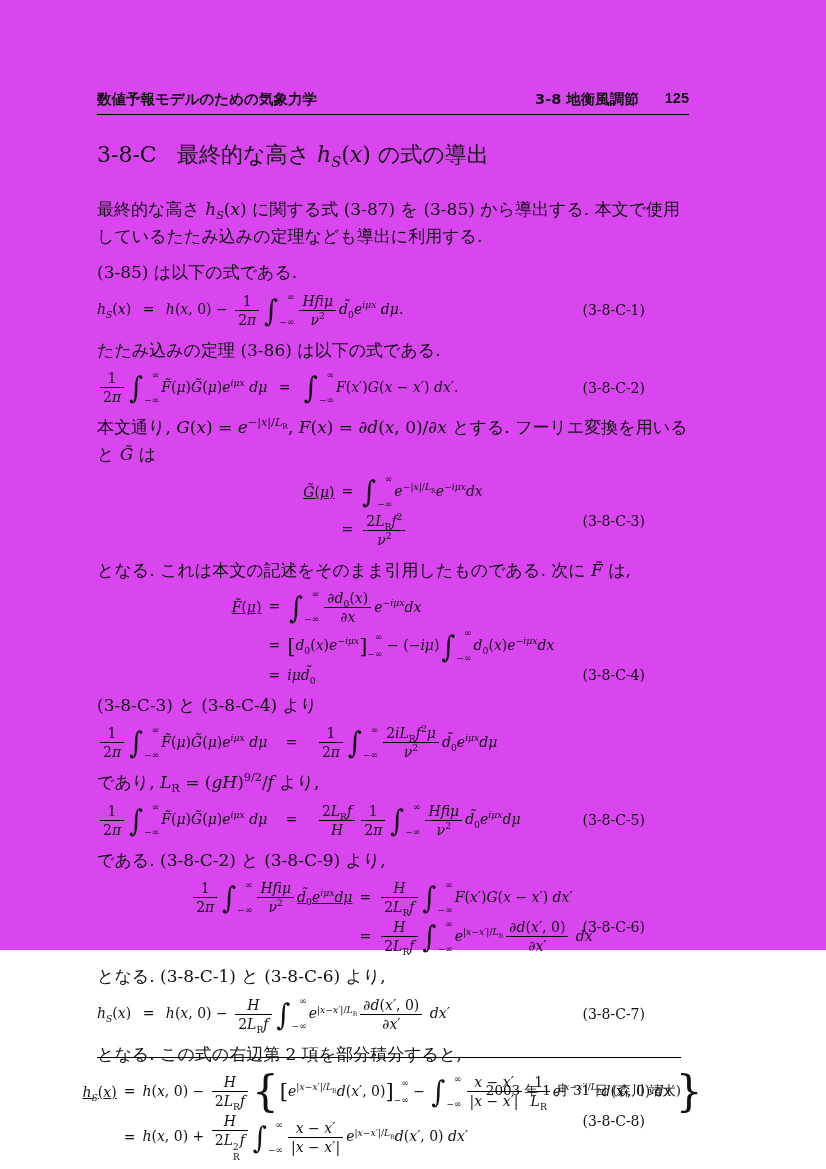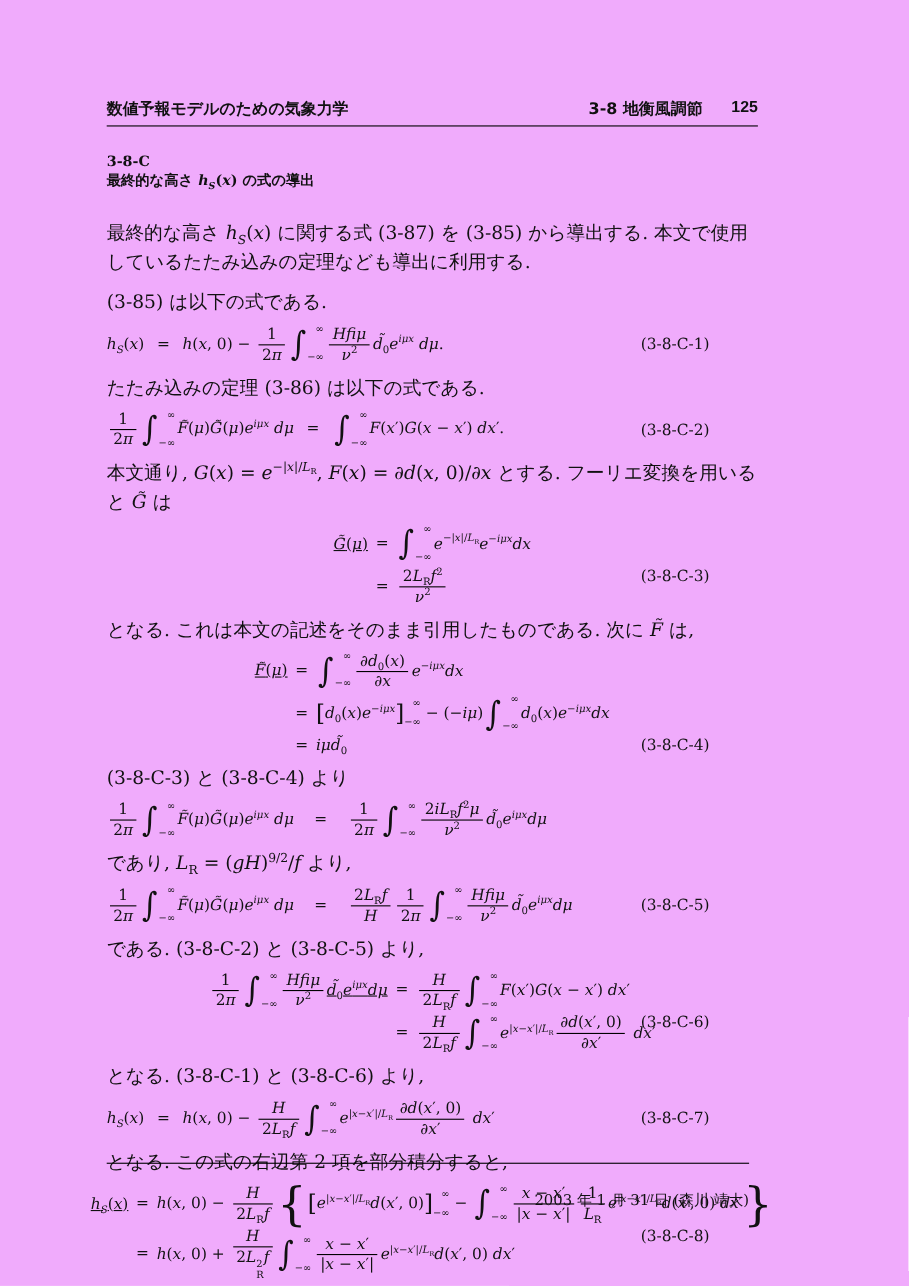--- a/index.html
+++ b/index.html
@@ -1,35 +1,35 @@
 <!DOCTYPE html>
 <html><head>
 <meta charset="utf-8">
 <style>
   * { box-sizing: border-box; margin: 0; padding: 0; }
   html, body { background: #ffffff; }
   body { width: 826px; height: 1169px; overflow: hidden; }
   .page {
-    position: relative; width: 826px; height: 1169px; background: #f0abfc;
+    position: relative; width: 826px; height: 950px; background: #d946ef;
     font-family: "DejaVu Serif", "Liberation Serif", serif; color: #111;
   }
   .content { position: absolute; left: 97px; top: 0; width: 592px; }
 
   
   .hdr {
     display: flex; justify-content: space-between; align-items: baseline;
     padding-top: 90px; padding-bottom: 5px; border-bottom: 1.5px solid #000;
     font-weight: 700; font-size: 14.5px;
     font-family: "DejaVu Sans", "Liberation Sans", sans-serif;
   }
   .hdr-right { display: flex; gap: 26px; }
   .hdr-right .pgnum { font-family: Liberation Sans, sans-serif; }
 
   
-  .secthead { margin-top: 25px; display: flex; align-items: baseline; font-size: 13px; font-weight: 700; flex-direction: column; }
+  .secthead { margin-top: 25px; display: flex; align-items: baseline; font-size: 22px; font-weight: 400; }
   .secnum { width: 80px; font-family: "DejaVu Serif", serif; }
   .sectitle { font-family: "DejaVu Sans", "Liberation Sans", sans-serif; }
   .sectitle .mt { font-family: "DejaVu Serif", serif; }
 
   
   .para { margin-top: 9px; font-size: 17px; line-height: 1.6; }
   .pfirst { margin-top: 26px; }
 
   
   .eqwrap { position: relative; margin: 6px 0; font-size: 14px; }
@@ -167,21 +167,21 @@
               <span class="ul">∞</span>
               <span class="ll">−∞</span>
             </span>
           </span><i>F̃</i>(<i>μ</i>)<i>G̃</i>(<i>μ</i>)<i>e</i><sup><i>iμx</i></sup> <i>dμ</i> <span class="rel wide">=</span> <span class="fr"><span class="nu">2<i>L</i><sub>R</sub><i>f</i></span><span class="de"><i>H</i></span></span><span class="fr"><span class="nu">1</span><span class="de">2<i>π</i></span></span><span class="igr">
             <span class="isym">∫</span>
             <span class="ilim">
               <span class="ul">∞</span>
               <span class="ll">−∞</span>
             </span>
           </span><span class="fr"><span class="nu"><i>Hfiμ</i></span><span class="de"><i>ν</i><sup>2</sup></span></span><i>d̃</i><sub>0</sub><i>e</i><sup><i>iμx</i></sup><i>dμ</i><span class="eqno c">(3-8-C-5)</span></span></div>
-    <div class="para">である. (3-8-C-2) と (3-8-C-5) より,</div>
+    <div class="para">である. (3-8-C-2) と (3-8-C-9) より,</div>
     <div class="eqwrap">
         <span class="eqgrid">
           <span class="gl"><span class="fr"><span class="nu">1</span><span class="de">2<i>π</i></span></span><span class="igr">
               <span class="isym">∫</span>
               <span class="ilim">
                 <span class="ul">∞</span>
                 <span class="ll">−∞</span>
               </span>
             </span><span class="fr"><span class="nu"><i>Hfiμ</i></span><span class="de"><i>ν</i><sup>2</sup></span></span><i>d̃</i><sub>0</sub><i>e</i><sup><i>iμx</i></sup><i>dμ</i></span>
           <span class="gr"><span class="rel">=</span><span class="fr"><span class="nu"><i>H</i></span><span class="de">2<i>L</i><sub>R</sub><i>f</i></span></span><span class="igr">

